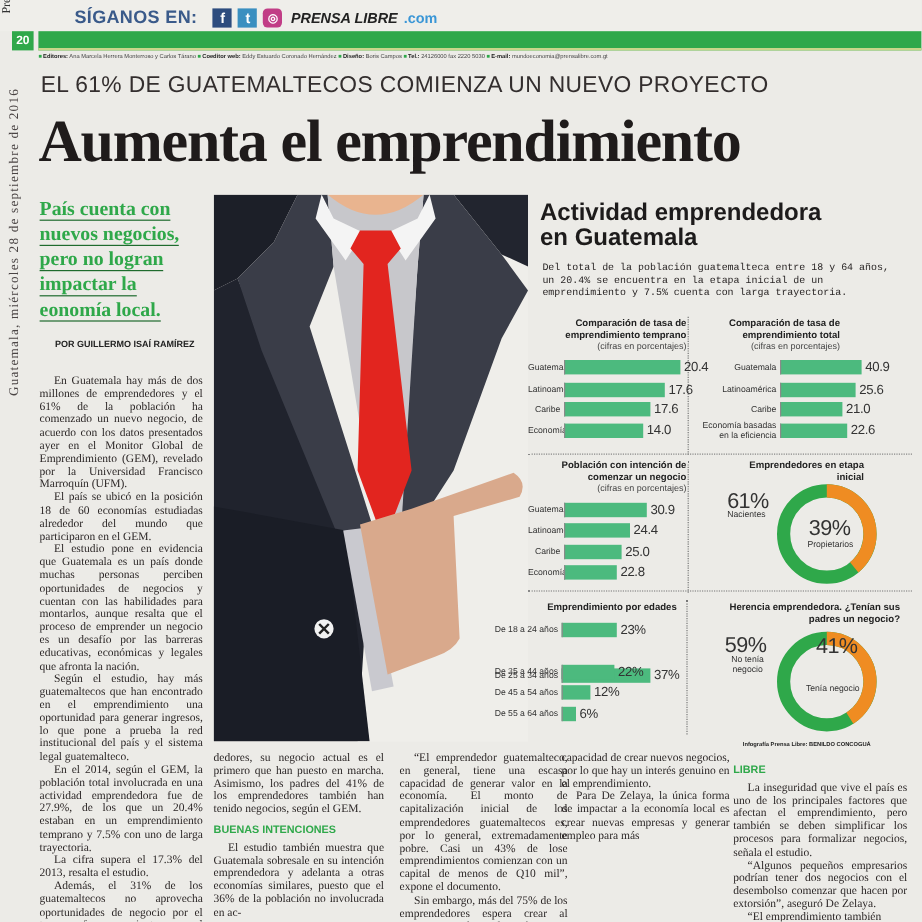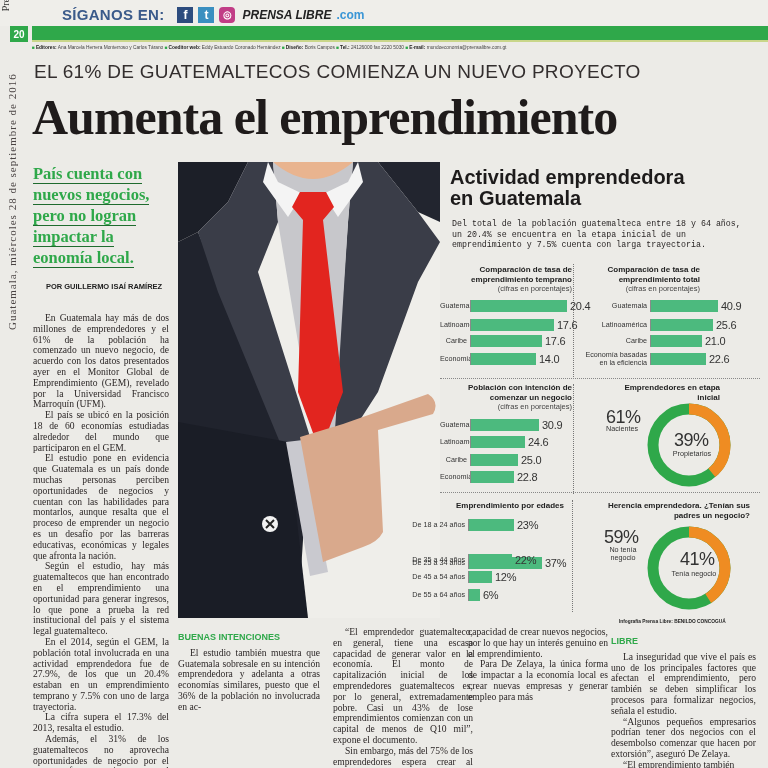--- a/index.html
+++ b/index.html
@@ -110,20 +110,21 @@
   <p>En Guatemala hay más de dos millones de emprendedores y el 61% de la población ha comenzado un nuevo negocio, de acuerdo con los datos presentados ayer en el Monitor Global de Emprendimiento (GEM), revelado por la Universidad Francisco Marroquín (UFM).</p>
   <p>El país se ubicó en la posición 18 de 60 economías estudiadas alrededor del mundo que participaron en el GEM.</p>
   <p>El estudio pone en evidencia que Guatemala es un país donde muchas personas perciben oportunidades de negocios y cuentan con las habilidades para montarlos, aunque resalta que el proceso de emprender un negocio es un desafío por las barreras educativas, económicas y legales que afronta la nación.</p>
   <p>Según el estudio, hay más guatemaltecos que han encontrado en el emprendimiento una oportunidad para generar ingresos, lo que pone a prueba la red institucional del país y el sistema legal guatemalteco.</p>
   <p>En el 2014, según el GEM, la población total involucrada en una actividad emprendedora fue de 27.9%, de los que un 20.4% estaban en un emprendimiento temprano y 7.5% con uno de larga trayectoria.</p>
   <p>La cifra supera el 17.3% del 2013, resalta el estudio.</p>
   <p>Además, el 31% de los guatemaltecos no aprovecha oportunidades de negocio por el temor a fracasar, mientras que el 96% considera que comenzar un negocio es una actividad deseable para ganarse la vida.</p>
 </div>
 
 <div class="col col-2">
+  <p style="text-indent:0">dedores, su negocio actual es el primero que han puesto en marcha. Asimismo, los padres del 41% de los emprendedores también han tenido negocios, según el GEM.</p>
   <p class="subhead">BUENAS INTENCIONES</p>
   <p>El estudio también muestra que Guatemala sobresale en su intención emprendedora y adelanta a otras economías similares, puesto que el 36% de la población no involucrada en ac-</p>
 </div>
 
 <div class="col col-3">
   <p>“El emprendedor guatemalteco, en general, tiene una escasa capacidad de generar valor en la economía. El monto de capitalización inicial de los emprendedores guatemaltecos es, por lo general, extremadamente pobre. Casi un 43% de lose emprendimientos comienzan con un capital de menos de Q10 mil”, expone el documento.</p>
   <p>Sin embargo, más del 75% de los emprendedores espera crear al menos un empleo en los pró-</p>
 </div>
 
 <div class="col col-4">
@@ -235,21 +236,21 @@
   <span class="chart-sub">(cifras en porcentajes)</span>
 </div>
 <div class="hbar" style="left:440px;top:418px">
     <span class="lbl" style="width:30px;overflow:hidden;white-space:nowrap">Guatemala</span>
     <span class="bar" style="width:69px"></span>
     <span class="val">30.9</span>
   </div>
 <div class="hbar" style="left:440px;top:435px">
     <span class="lbl" style="width:30px;overflow:hidden;white-space:nowrap">Latinoamérica</span>
     <span class="bar" style="width:55px"></span>
-    <span class="val">24.6</span>
+    <span class="val">24.4</span>
   </div>
 <div class="hbar" style="left:440px;top:453px">
     <span class="lbl" style="width:30px;overflow:hidden;white-space:nowrap">Caribe</span>
     <span class="bar" style="width:48px"></span>
     <span class="val">25.0</span>
   </div>
 <div class="hbar" style="left:440px;top:469px;height:16px">
     <span class="lbl" style="width:30px;overflow:hidden;white-space:nowrap">Economía basadas en la eficiencia</span>
     <span class="bar" style="width:44px"></span>
     <span class="val">22.8</span>
@@ -292,16 +293,16 @@
     <span class="val">6%</span>
   </div>
 
 <div class="chart-title" style="left:590px;top:501px;width:160px">Herencia emprendedora. ¿Tenían sus padres un negocio?</div>
 <svg class="donut" style="left:646px;top:525px" width="86" height="86" viewBox="0 0 86 86">
   <circle cx="43" cy="43" r="36" fill="none" stroke="#2fa84a" stroke-width="11"></circle>
   <circle cx="43" cy="43" r="36" fill="none" stroke="#ef8c22" stroke-width="11" stroke-dasharray="92.7 226.2" transform="rotate(-90 43 43)"></circle>
 </svg>
 <div class="donut-pct" style="left:604px;top:527px">59%</div>
 <div class="donut-lbl" style="left:600px;top:546px;width:46px">No tenía negocio</div>
-<div class="donut-pct" style="left:680px;top:549px">41%</div>
+<div class="donut-pct" style="left:680px;top:528px">41%</div>
 <div class="donut-lbl" style="left:664px;top:570px;width:60px">Tenía negocio</div>
 
 <div class="credit-info">Infografía Prensa Libre: BENILDO CONCOGUÁ</div>
 
 </body></html>

